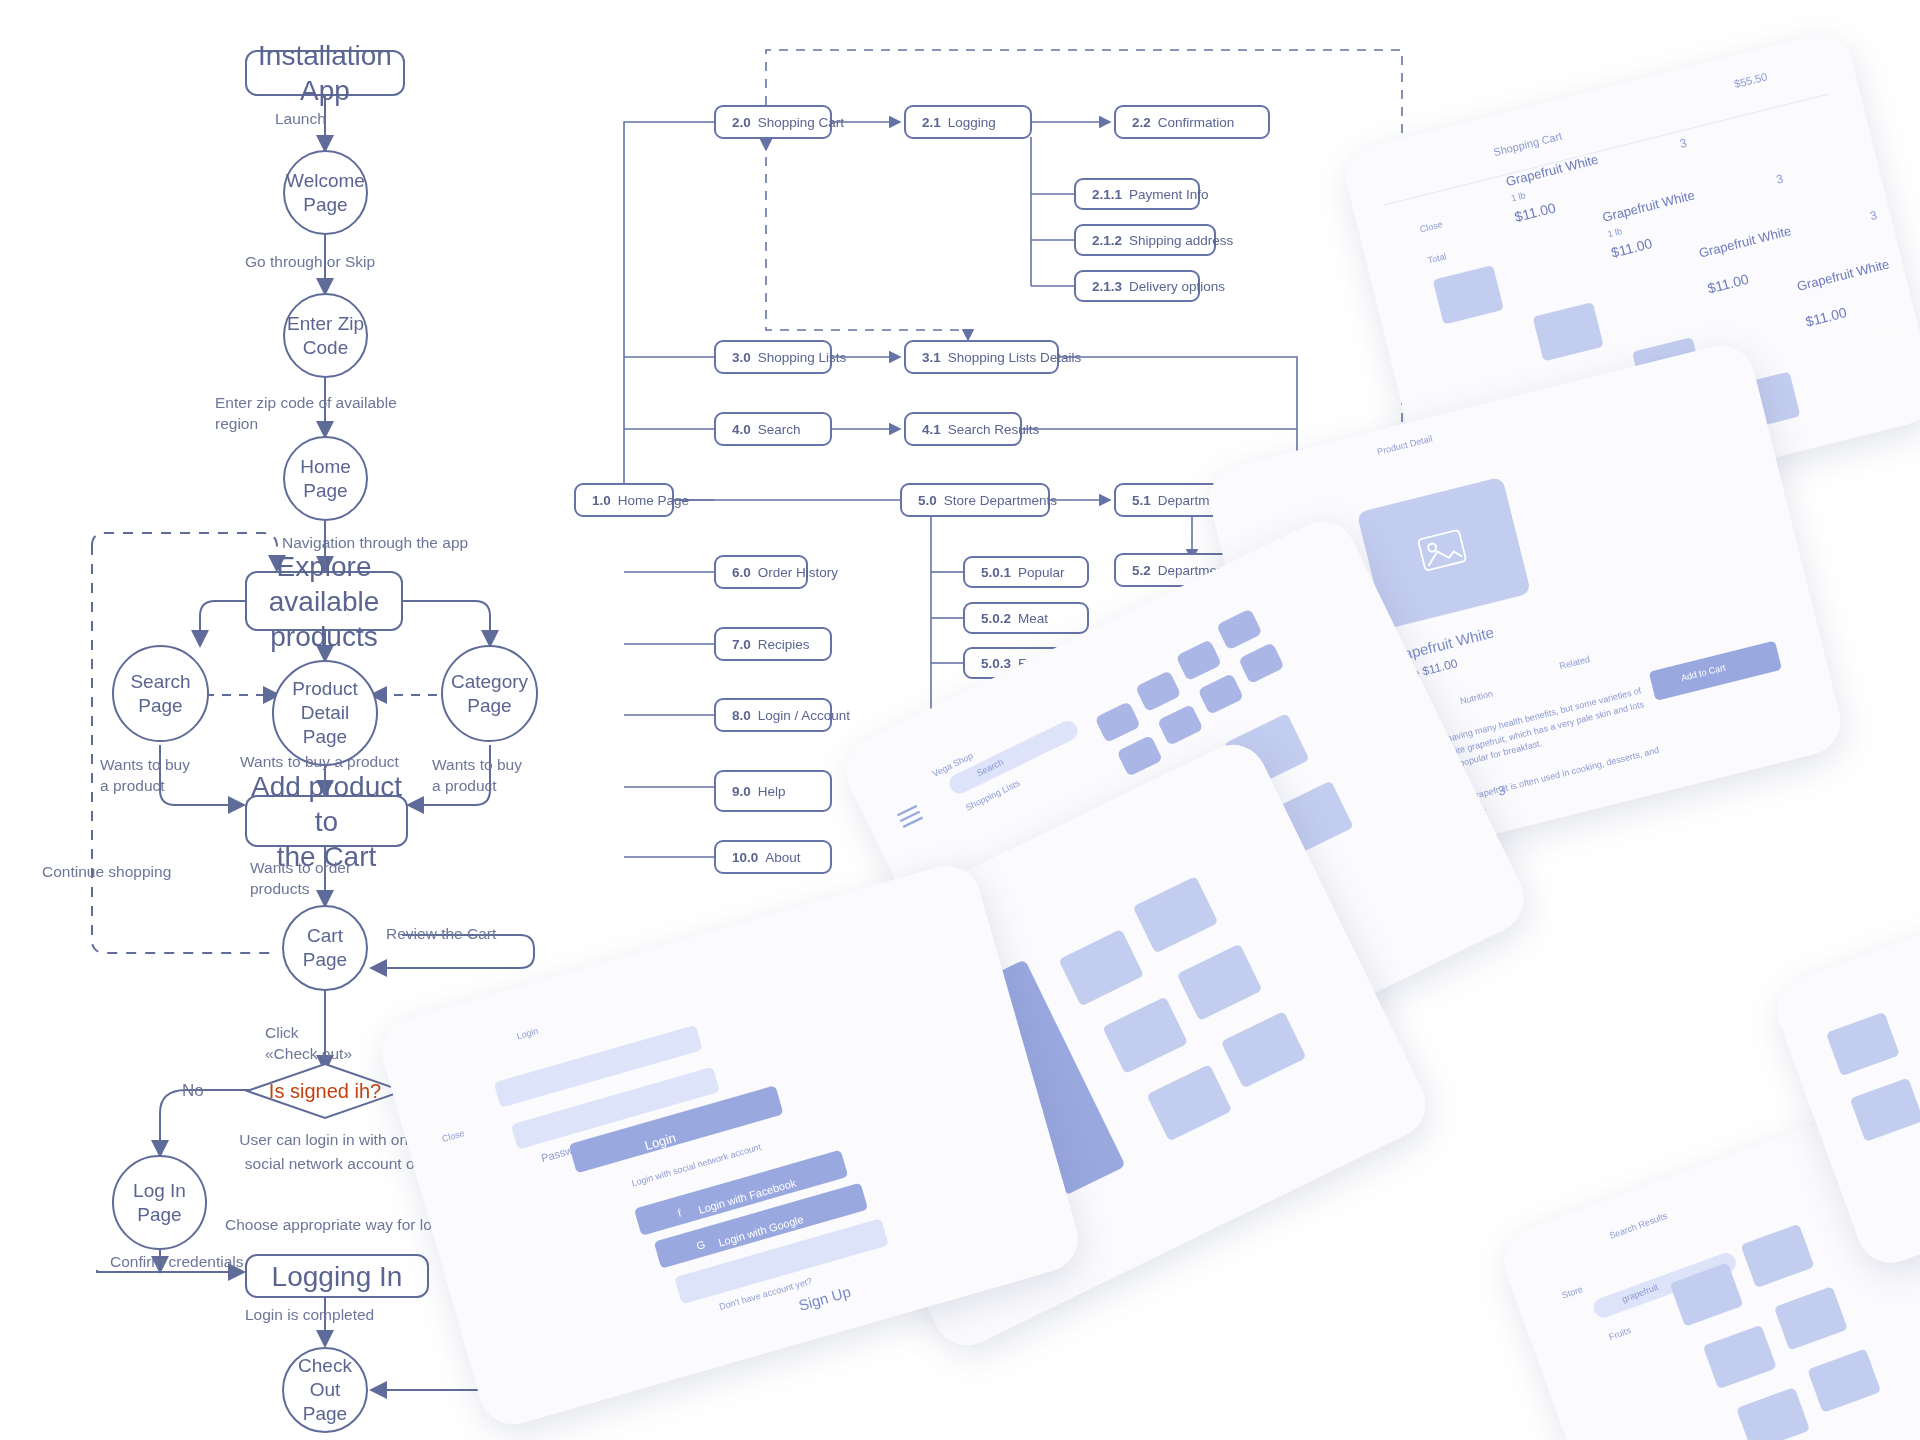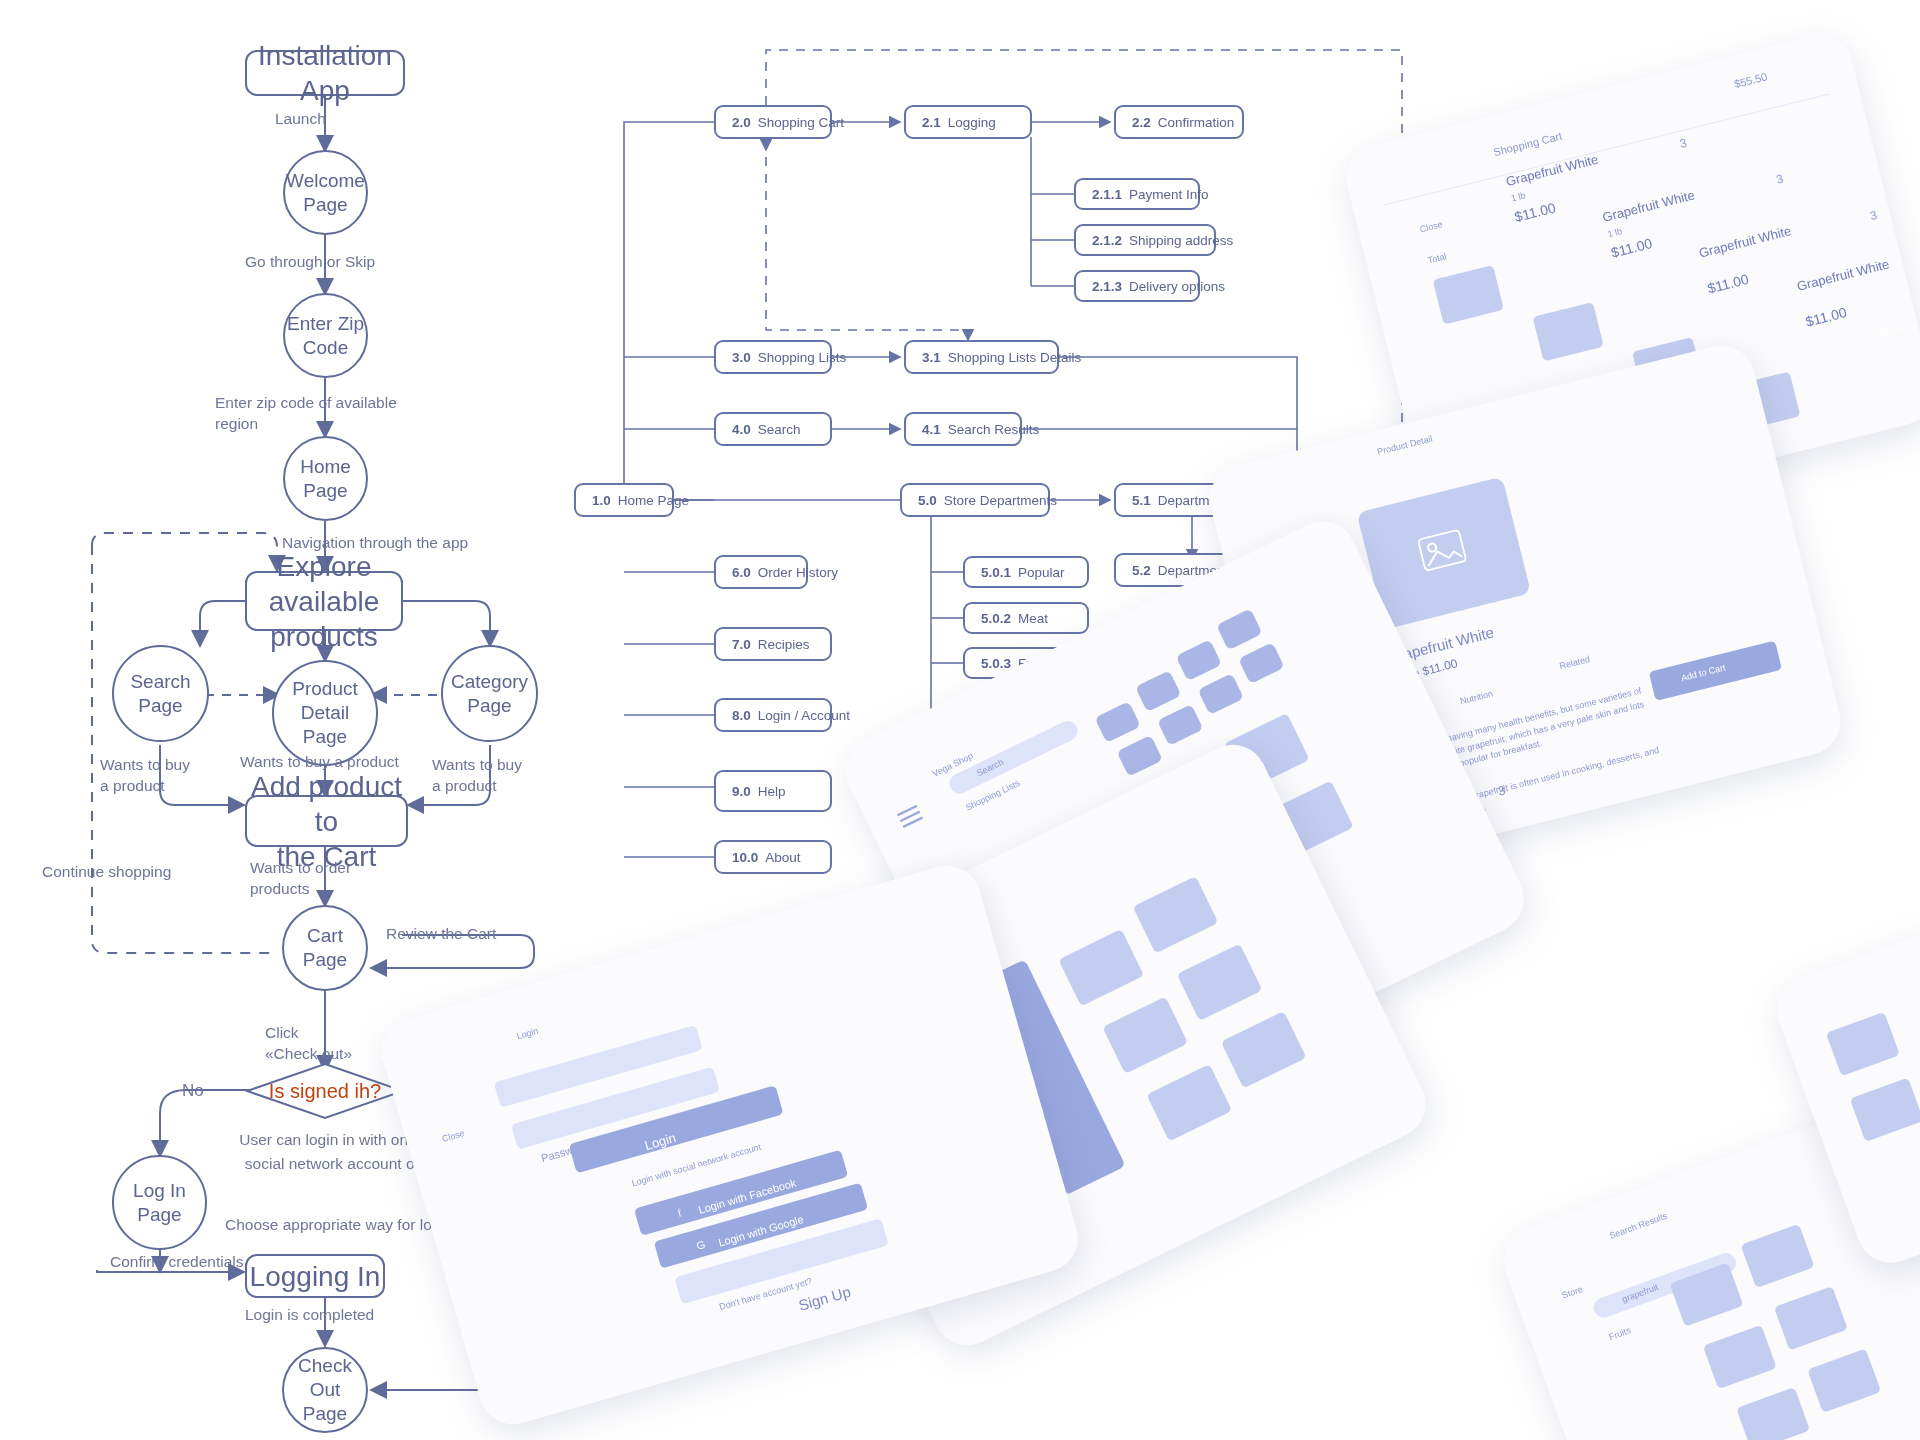--- a/index.html
+++ b/index.html
@@ -239,39 +239,39 @@
 
   <div class="node circ" style="left:112px;top:1155px;width:95px;height:95px;white-space:pre-line;">
     <span>Log In
 Page</span>
   </div>
   <div class="note" style="left:200px;top:1128px;width:330px;text-align:center;">User can login in with one of existing
 social network account or via email</div>
   <div class="edgelbl" style="left:225px;top:1215px;width:280px;text-align:left;">Choose appropriate way for login</div>
   <div class="edgelbl" style="left:110px;top:1252px;width:160px;text-align:left;">Confirm credentials</div>
 
-  <div class="node rect" style="left:245px;top:1254px;width:140px;height:44px;">
+  <div class="node rect" style="left:245px;top:1254px;width:184px;height:44px;">
     <span>Logging In</span>
   </div>
   <div class="edgelbl" style="left:245px;top:1305px;width:160px;">Login is completed</div>
 
   <div class="node circ" style="left:282px;top:1347px;width:86px;height:86px;white-space:pre-line;">
     <span>Check Out
 Page</span>
   </div>
 
   <div class="sm" style="left:714px;top:105px;width:118px;height:34px;">
     <b>2.0</b>
     <span>Shopping Cart</span>
   </div>
   <div class="sm" style="left:904px;top:105px;width:128px;height:34px;">
     <b>2.1</b>
     <span>Logging</span>
   </div>
-  <div class="sm" style="left:1114px;top:105px;width:130px;height:34px;">
+  <div class="sm" style="left:1114px;top:105px;width:156px;height:34px;">
     <b>2.2</b>
     <span>Confirmation</span>
   </div>
 
   <div class="sm" style="left:1074px;top:178px;width:126px;height:32px;">
     <b>2.1.1</b>
     <span>Payment Info</span>
   </div>
   <div class="sm" style="left:1074px;top:224px;width:142px;height:32px;">
     <b>2.1.2</b>

